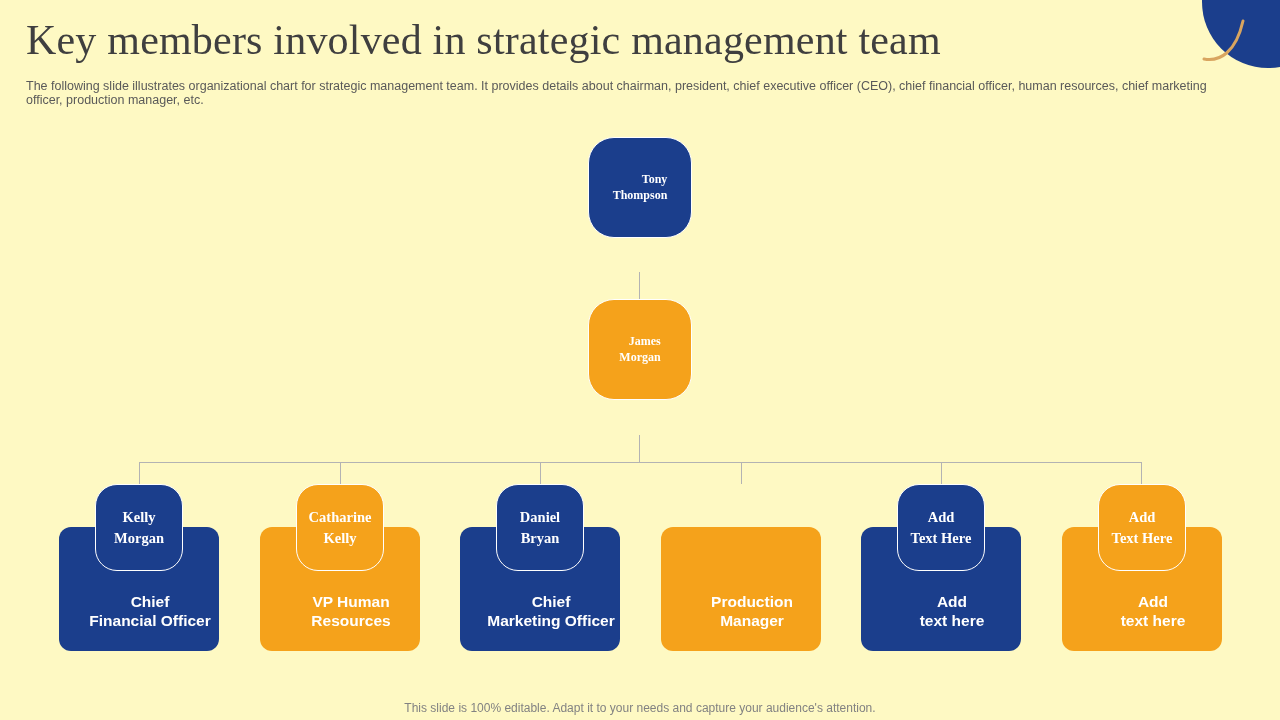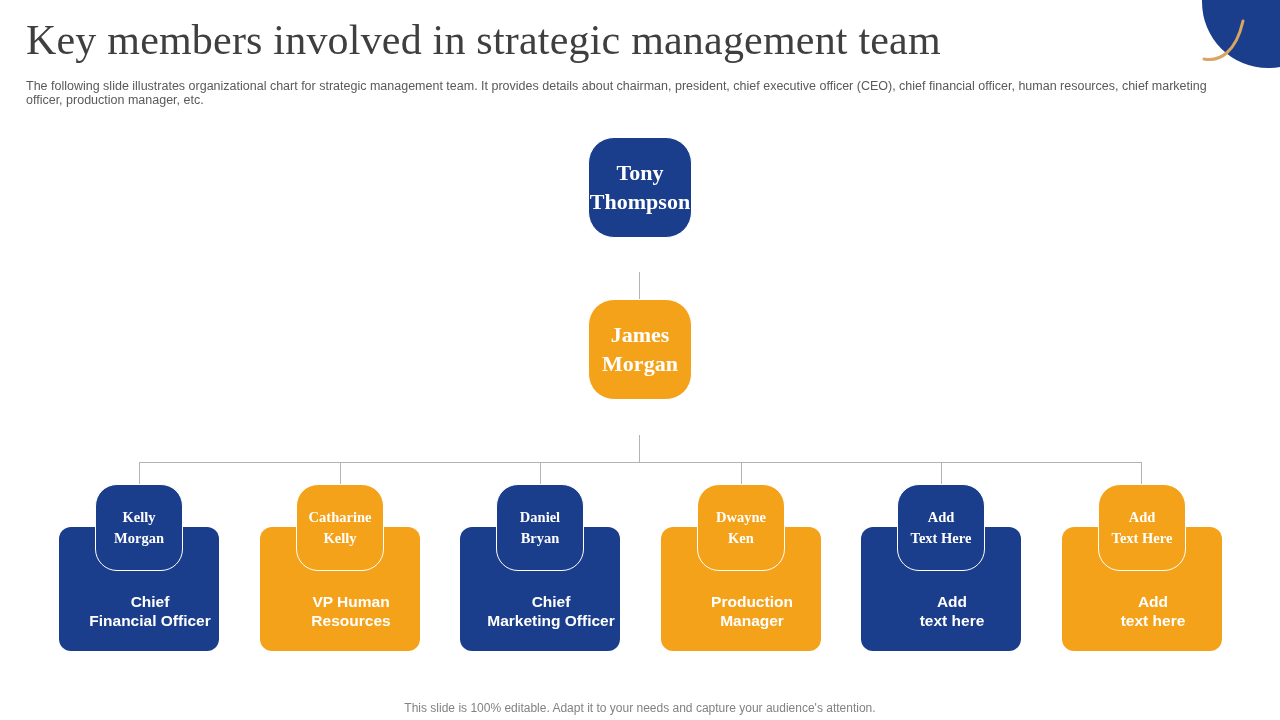--- a/index.html
+++ b/index.html
@@ -1,17 +1,17 @@
 <!DOCTYPE html>
 <html><head>
 <meta charset="utf-8">
 <style>
   html,body{margin:0;padding:0;background:#e8e8e8;}
   .slide{
-    position:relative;width:1280px;height:720px;background:#ffffff;
+    position:relative;width:1280px;height:720px;background:#fef9c3;
     font-family:"Liberation Sans", sans-serif;overflow:hidden;
   }
   .title{
     position:absolute;left:26px;top:18px;margin:0;width:1000px;
     font-family:"Liberation Serif", serif;font-weight:400;
     font-size:42px;line-height:1.05;color:#3f3f3f;letter-spacing:0.2px;
   }
   .subtitle{
     position:absolute;left:26px;top:79px;margin:0;width:1186px;
     font-size:12.5px;line-height:1.13;color:#595959;
@@ -38,21 +38,21 @@
     position:absolute;left:0;right:0;text-align:center;color:#ffffff;
     font-weight:700;white-space:pre-line;
   }
   .node--blue  .base,.node--blue  .badge{background:#1b3e8c;}
   .node--orange .base,.node--orange .badge{background:#f5a21b;}
 
   
   .node--top{width:214px;height:135px;}
   .node--top .base{left:0;top:46px;width:214px;height:90px;border-radius:10px;}
   .node--top .badge{left:55px;top:0;width:104px;height:101px;border-radius:26px;}
-  .node--top .name{font-size:22px;line-height:1.28;}
+  .node--top .name{font-size:12px;line-height:1.28;text-align:right;}
   .node--top .role{bottom:9px;font-size:16px;}
 
   
   .node--sub{width:160px;height:167px;}
   .node--sub .base{left:0;top:43px;width:160px;height:124px;border-radius:12px;}
   .node--sub .badge{left:36px;top:0;width:88px;height:87px;border-radius:22px;justify-content:center;}
   .node--sub .name{font-size:14.5px;line-height:1.42;}
   .node--sub .role{bottom:20px;font-size:15.5px;line-height:1.22;padding-left:22px;}
 </style>
 </head>
@@ -125,24 +125,20 @@
         <div class="name">Daniel
 Bryan</div>
       </div>
     </div>
 
     <div class="node node--sub node--orange" style="left:661px;top:484px;">
       <div class="base">
         <div class="role">Production
 Manager</div>
       </div>
-      <div class="badge">
-        <div class="name">Dwayne
-Ken</div>
-      </div>
     </div>
 
     <div class="node node--sub node--blue" style="left:861px;top:484px;">
       <div class="base">
         <div class="role">Add
 text here</div>
       </div>
       <div class="badge">
         <div class="name">Add
 Text Here</div>

